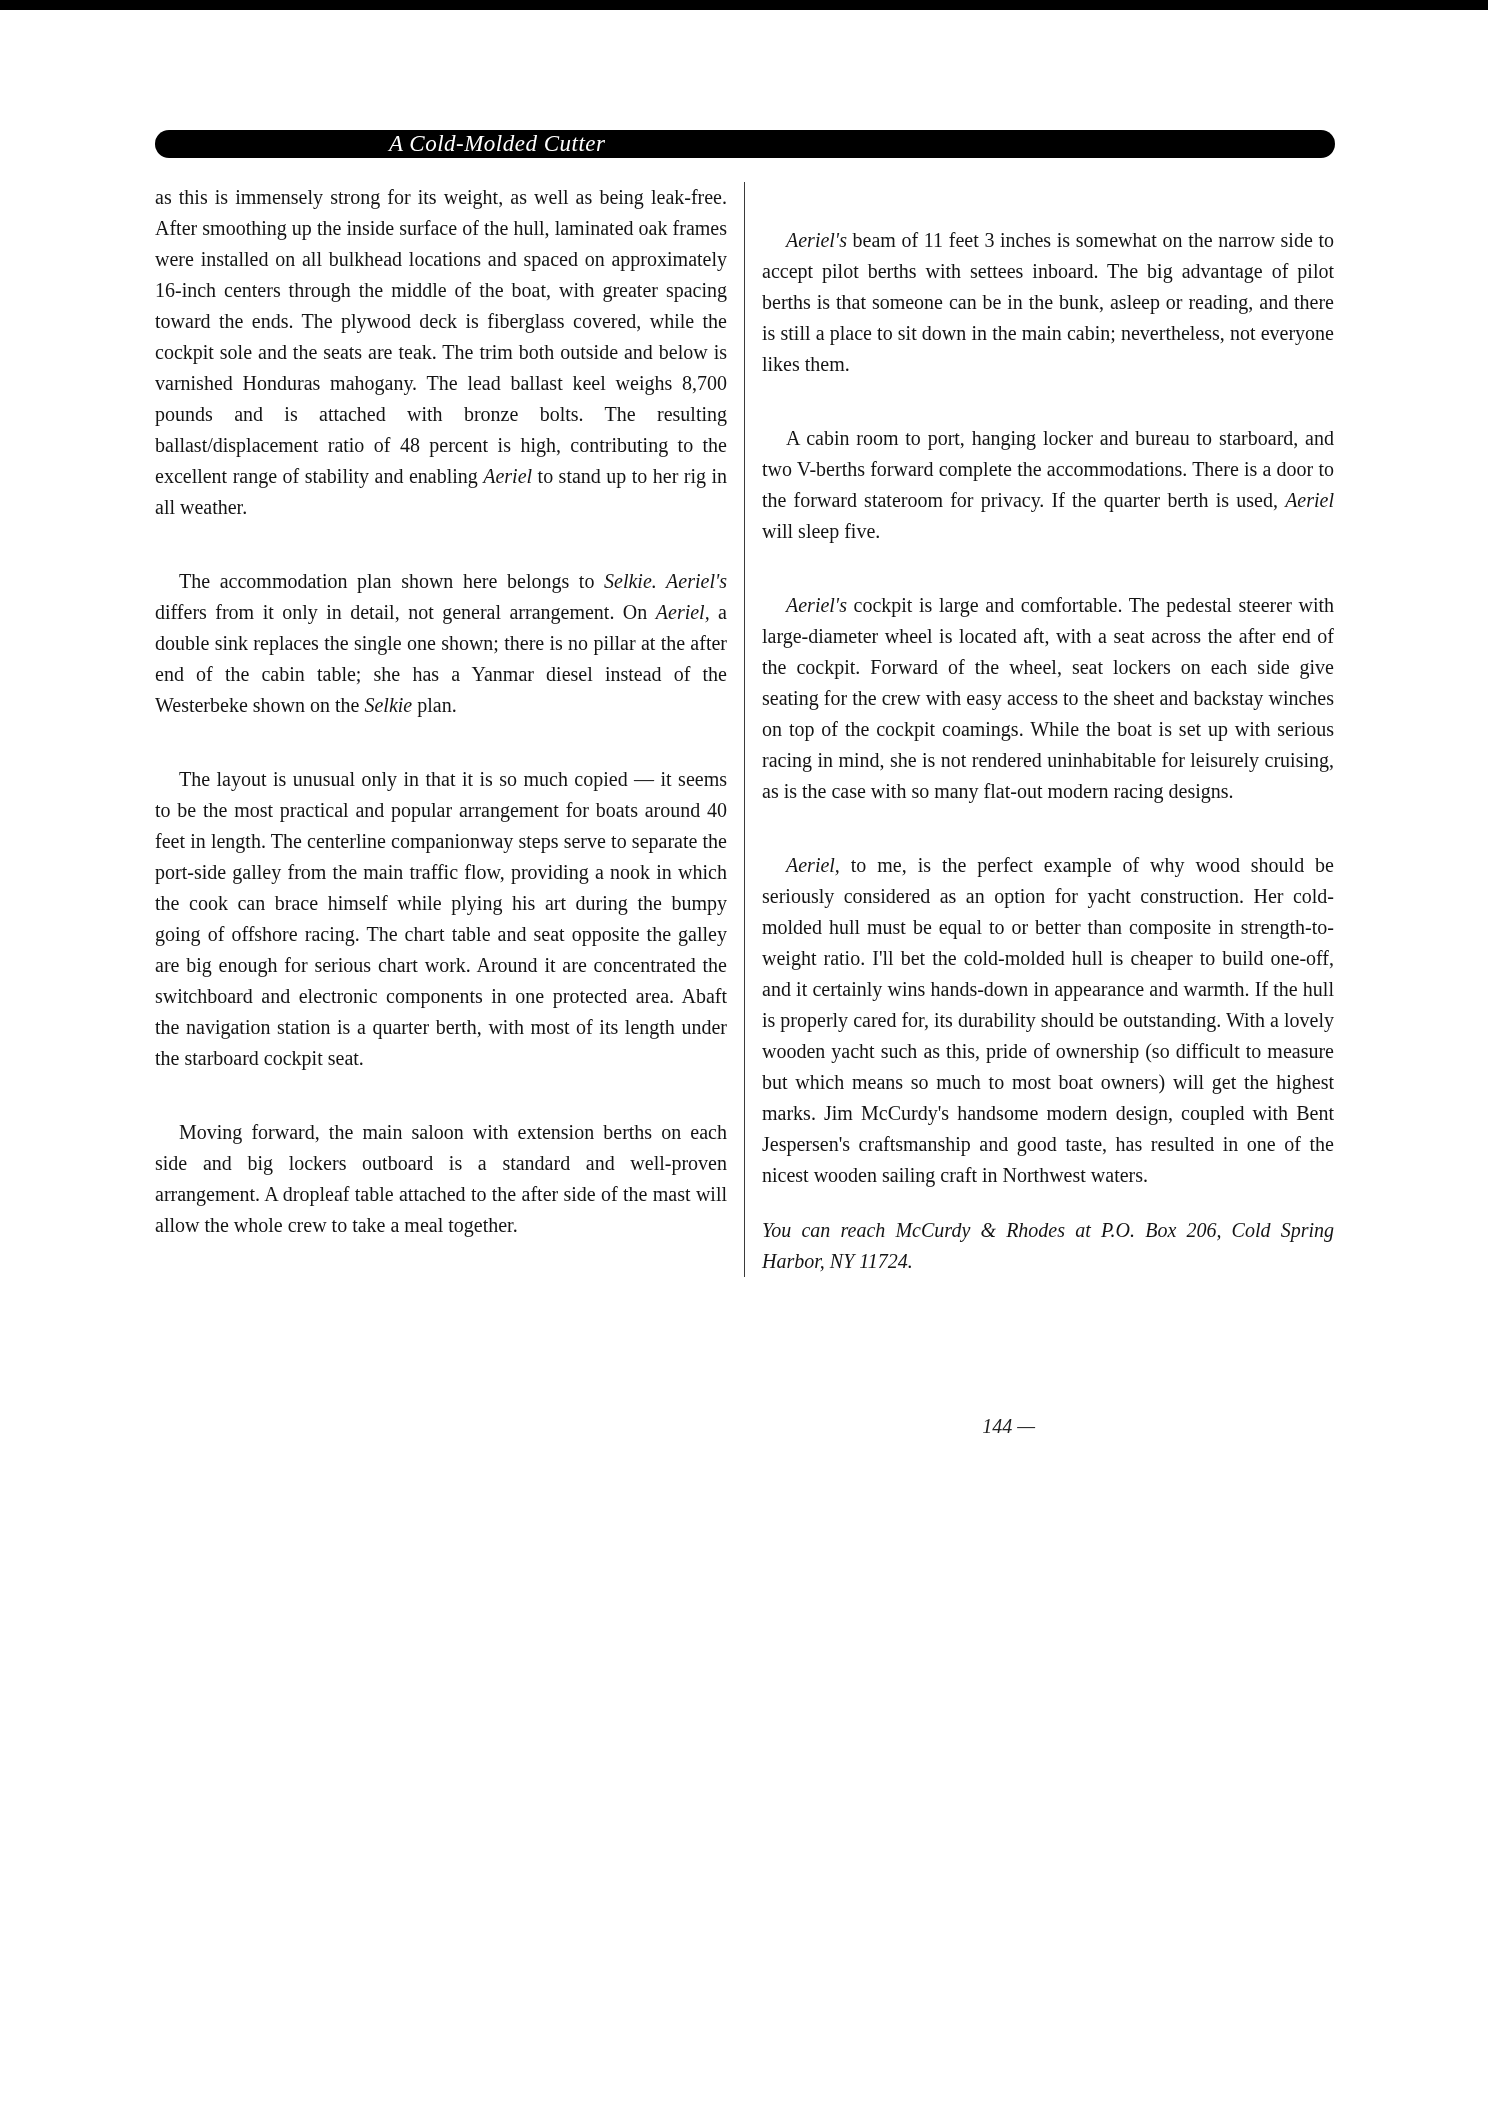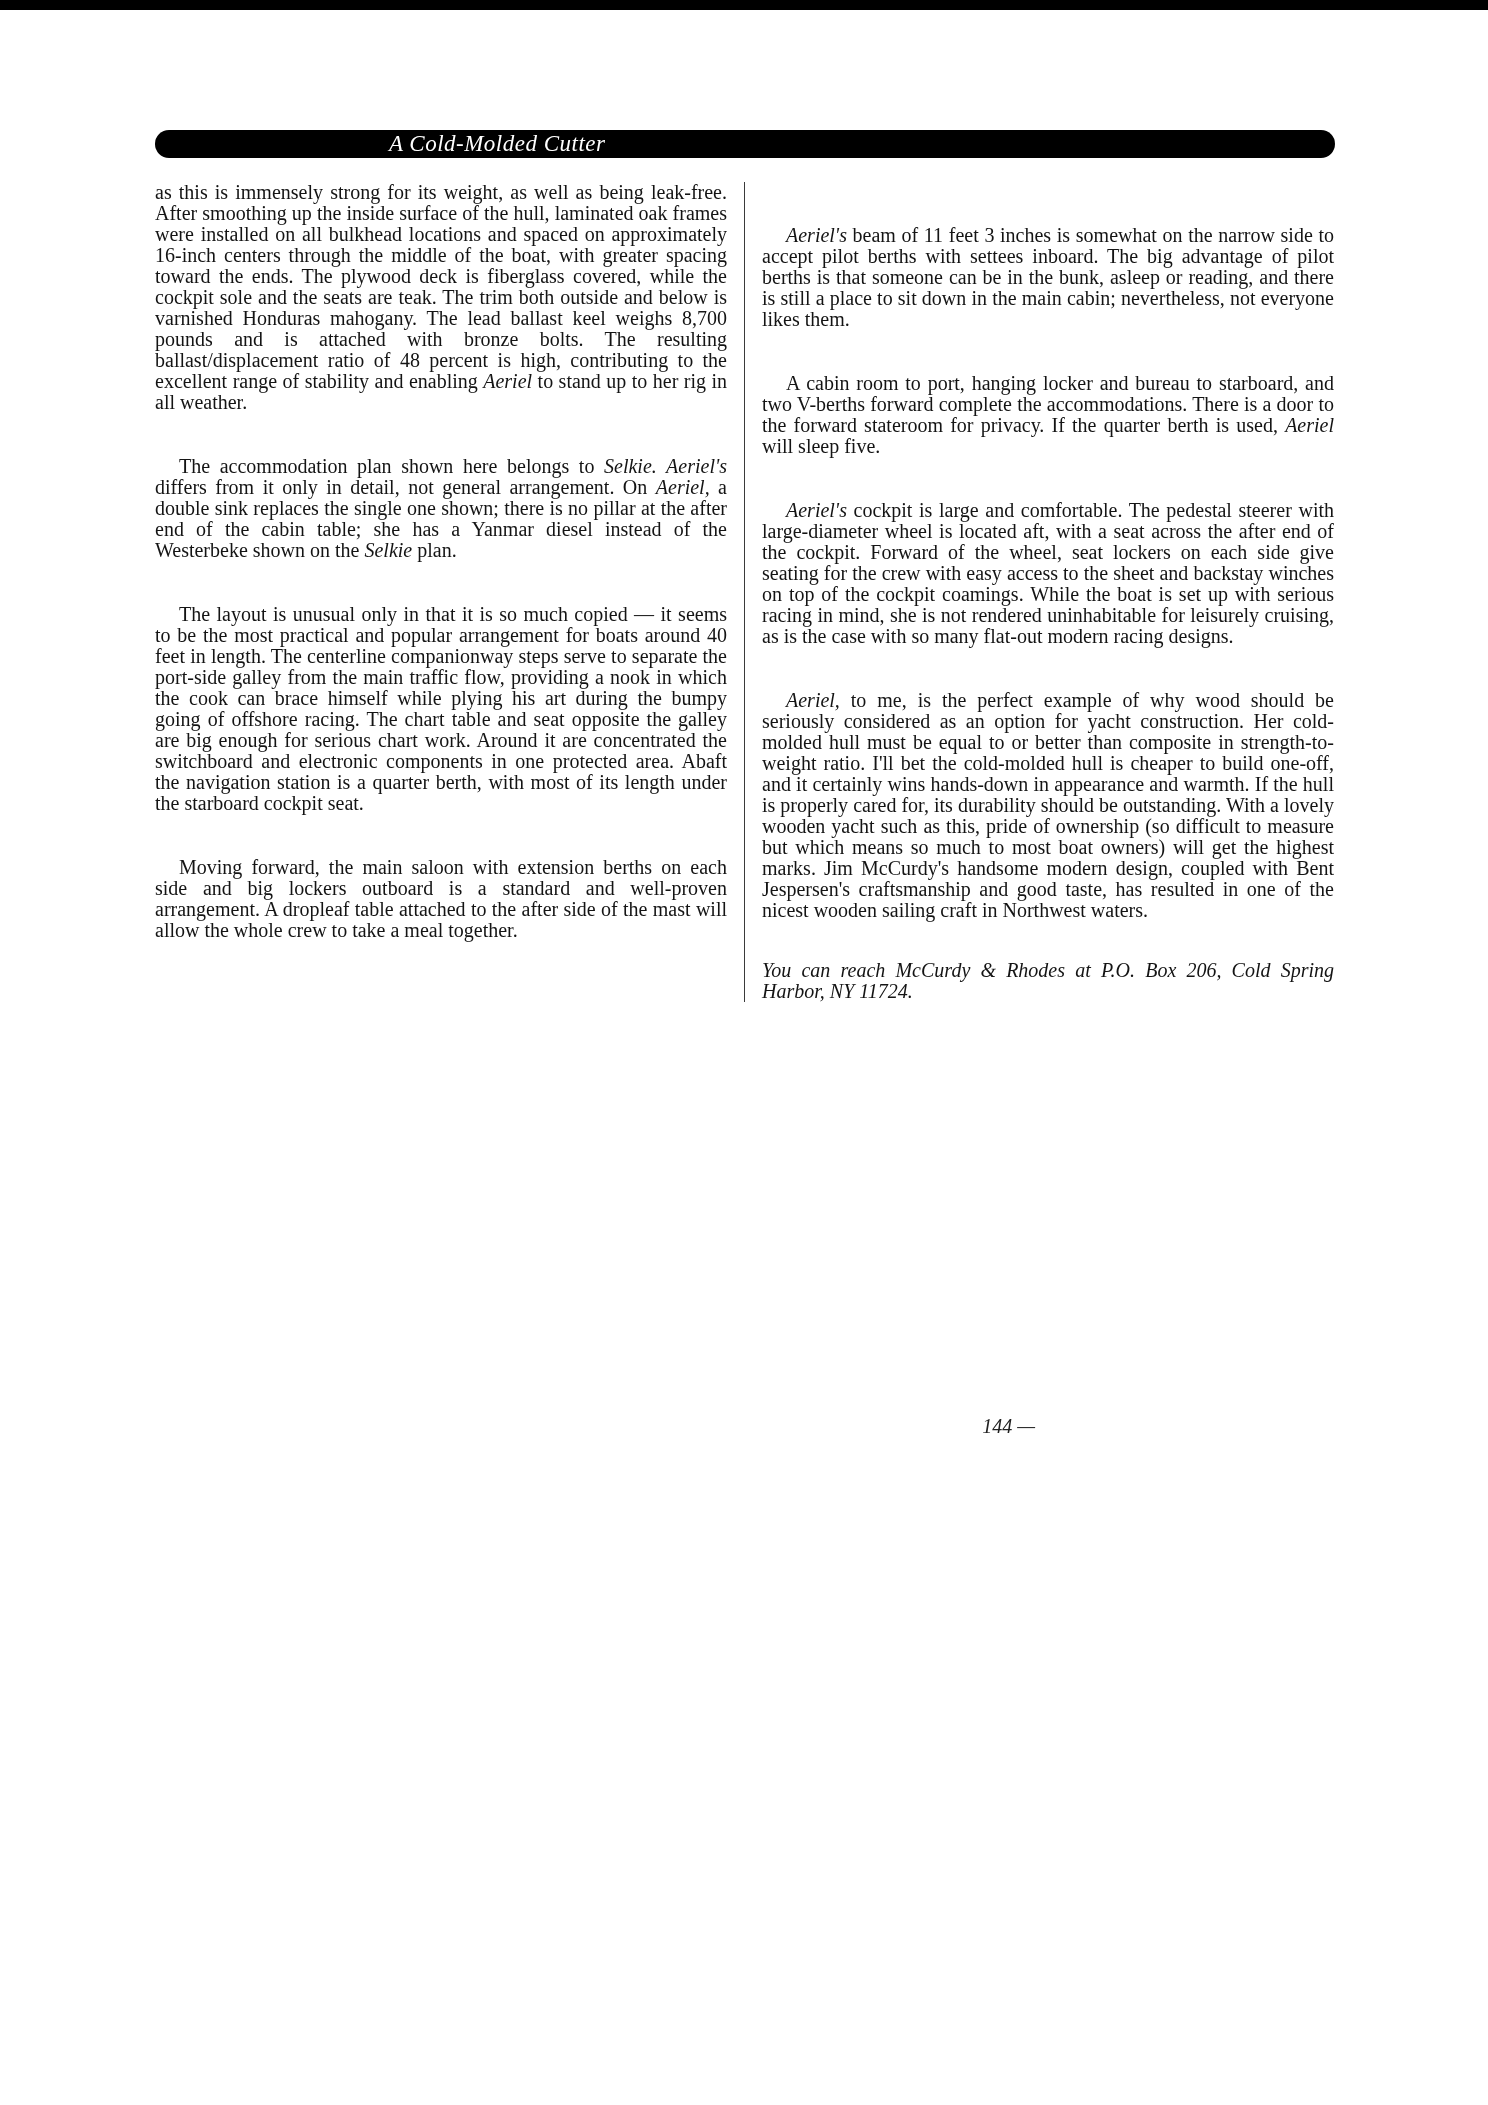--- a/index.html
+++ b/index.html
@@ -38,31 +38,31 @@
   .columns {
     position: absolute;
     top: 182px; left: 155px;
     width: 1180px;
     display: flex;
     align-items: stretch;
   }
   .col {
     width: 572px;
     font-size: 20px;
-    line-height: 21px;
+    line-height: 31px;
     text-align: justify;
   }
   .col-divider {
     width: 0;
     border-left: 1.5px solid #3a3a3a;
     margin: 0 17px 0 17px;
   }
   .para { margin: 0; }
   .para.indent { text-indent: 24px; margin-top: 43px; }
-  .para.spaced { margin-top: 39px; }
+  .para.spaced { margin-top: 24px; }
   .it { font-style: italic; }
   .footer {
     position: absolute;
     top: 1415px; left: 155px;
     width: 880px;
     text-align: right;
     font-style: italic;
     font-size: 20px;
     color: #222;
   }

